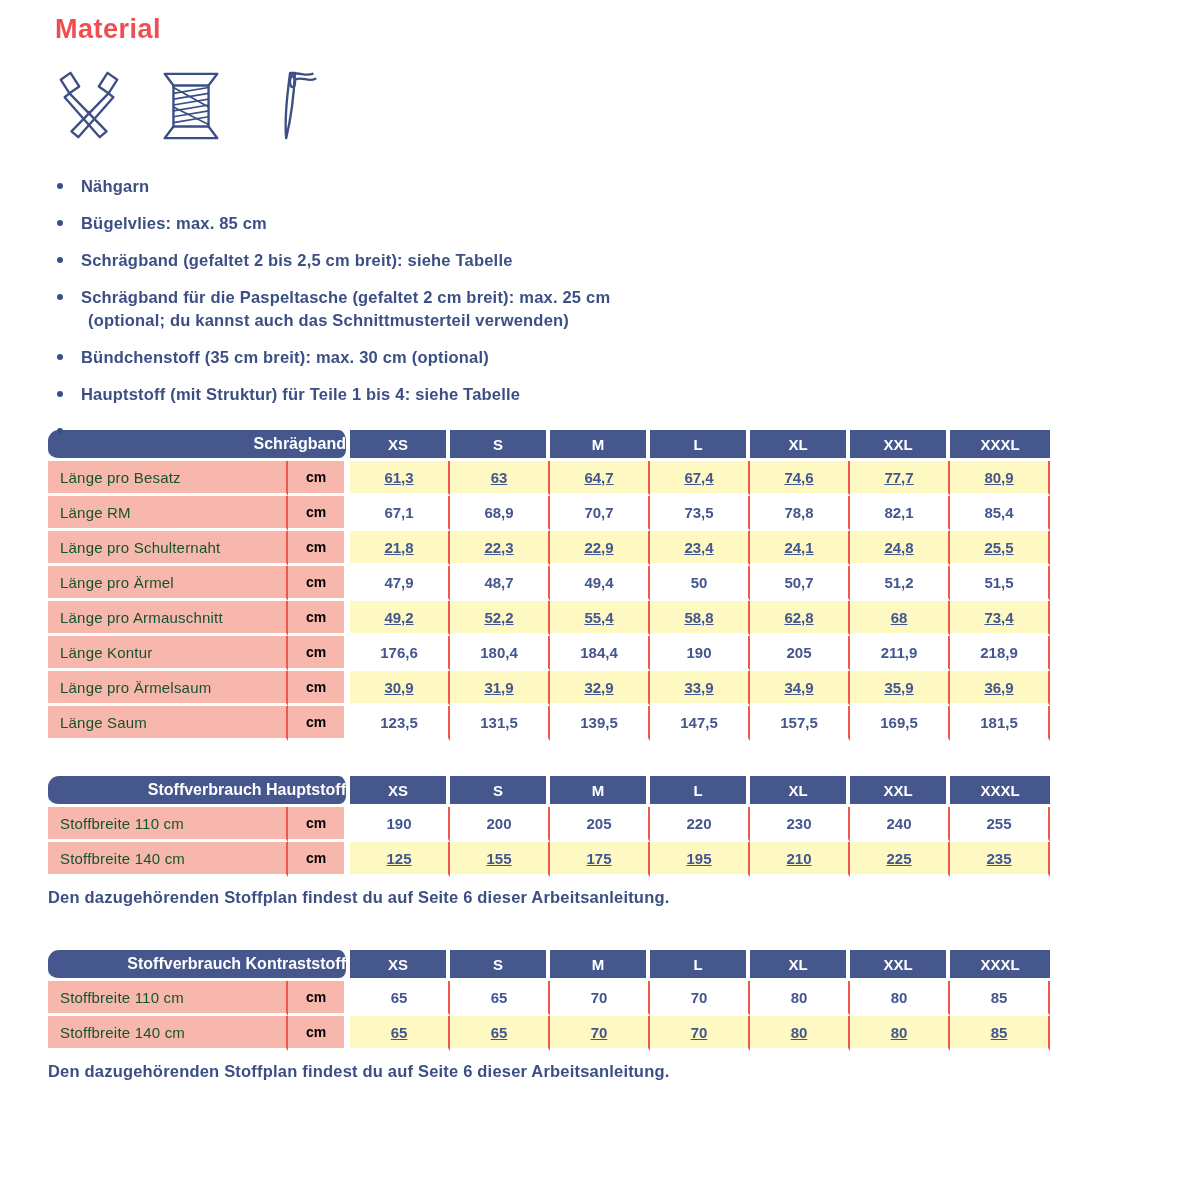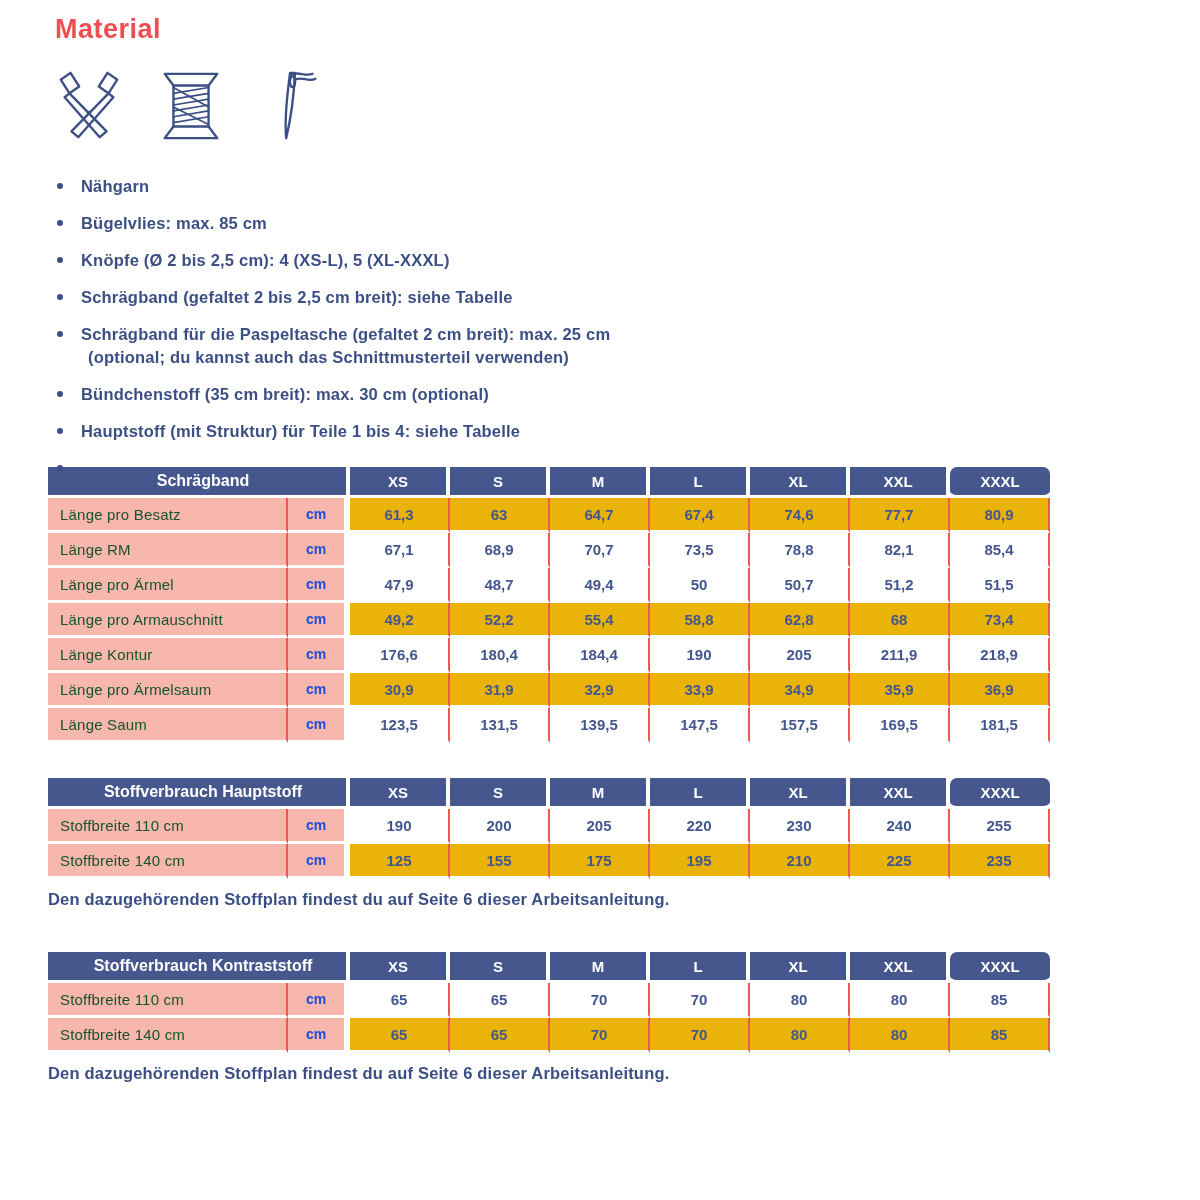--- a/index.html
+++ b/index.html
@@ -45,42 +45,42 @@
   }
   table.size-table th, table.size-table td { overflow: hidden; white-space: nowrap; }
 
   th.hd {
     background: #46578d; color: #ffffff;
     height: 31px; font-size: 15px; font-weight: bold;
     border-bottom: 3px solid #ffffff;
     border-right: 4px solid #ffffff;
     text-align: center;
   }
-  th.hd.title { text-align: center; padding-left: 12px; font-size: 16px; }
-  th.hd.last { border-right: none; border-radius: 7px; }
+  th.hd.title { text-align: right; padding-left: 12px; font-size: 16px; border-radius: 11px; }
+  th.hd.last { border-right: none; }
 
   td { height: 35px; font-size: 15px; border-bottom: 3px solid #ffffff; }
   td.label {
     background: #f8b7ac; color: #14532d;
     text-align: left; padding-left: 12px;
     border-right: 2px solid #ee594c;
     font-weight: normal; letter-spacing: 0.2px;
   }
   td.label.bold { color: #3b4f85; font-weight: bold; }
   td.unit {
-    background: #f8b7ac; color: #1d4ed8;
+    background: #f8b7ac; color: #000000;
     text-align: center; font-weight: bold; font-size: 14px;
     border-right: 6px solid #ffffff;
   }
   td.val {
     background: #ffffff; color: #44568f;
     text-align: center; font-weight: bold;
     border-right: 2px solid #ee594c;
   }
-  td.val.pink { background: #eab308; }
+  td.val.pink { background: #fef9c3; text-decoration: underline; }
 
   .tbl-1 { margin-top: 24px; }
   .tbl-2 { margin-top: 35px; }
   .tbl-3 { margin-top: 43px; }
   .note {
     margin-top: 11px;
     font-size: 16.5px; font-weight: bold; letter-spacing: 0.2px;
     color: #3b4f85;
   }
 </style>
@@ -125,21 +125,20 @@
         <ellipse cx="39.5" cy="15" rx="2.6" ry="5.5"></ellipse>
         <path d="M42,13 C50,9 55,16 63,12"></path>
         <path d="M37,8 C45,4 52,10 60,7"></path>
       </svg>
     </span>
   </div>
 
   <ul class="material-list">
     <li><span class="dot"></span><span>Nähgarn</span></li>
     <li><span class="dot"></span><span>Bügelvlies: max. 85 cm</span></li>
-    <li><span class="dot"></span><span>Knöpfe (Ø 2 bis 2,5 cm): 4 (XS-L), 5 (XL-XXXL)</span></li>
     <li><span class="dot"></span><span>Schrägband (gefaltet 2 bis 2,5 cm breit): siehe Tabelle</span></li>
     <li><span class="dot"></span><span>Schrägband für die Paspeltasche (gefaltet 2 cm breit): max. 25 cm</span><div class="line2">(optional; du kannst auch das Schnittmusterteil verwenden)</div></li>
     <li><span class="dot"></span><span>Bündchenstoff (35 cm breit): max. 30 cm (optional)</span></li>
     <li><span class="dot"></span><span>Hauptstoff (mit Struktur) für Teile 1 bis 4: siehe Tabelle</span></li>
     <li><span class="dot"></span></li>
   </ul>
 
   <table class="size-table tbl-1">
       <colgroup>
         <col style="width: 240px;">
@@ -181,20 +180,31 @@
           <td class="unit">cm</td>
           <td class="val">67,1</td>
           <td class="val">68,9</td>
           <td class="val">70,7</td>
           <td class="val">73,5</td>
           <td class="val">78,8</td>
           <td class="val">82,1</td>
           <td class="val">85,4</td>
         </tr>
         <tr>
+          <td class="label">Länge pro Schulternaht</td>
+          <td class="unit">cm</td>
+          <td class="val pink">21,8</td>
+          <td class="val pink">22,3</td>
+          <td class="val pink">22,9</td>
+          <td class="val pink">23,4</td>
+          <td class="val pink">24,1</td>
+          <td class="val pink">24,8</td>
+          <td class="val pink">25,5</td>
+        </tr>
+        <tr>
           <td class="label">Länge pro Ärmel</td>
           <td class="unit">cm</td>
           <td class="val">47,9</td>
           <td class="val">48,7</td>
           <td class="val">49,4</td>
           <td class="val">50</td>
           <td class="val">50,7</td>
           <td class="val">51,2</td>
           <td class="val">51,5</td>
         </tr>

